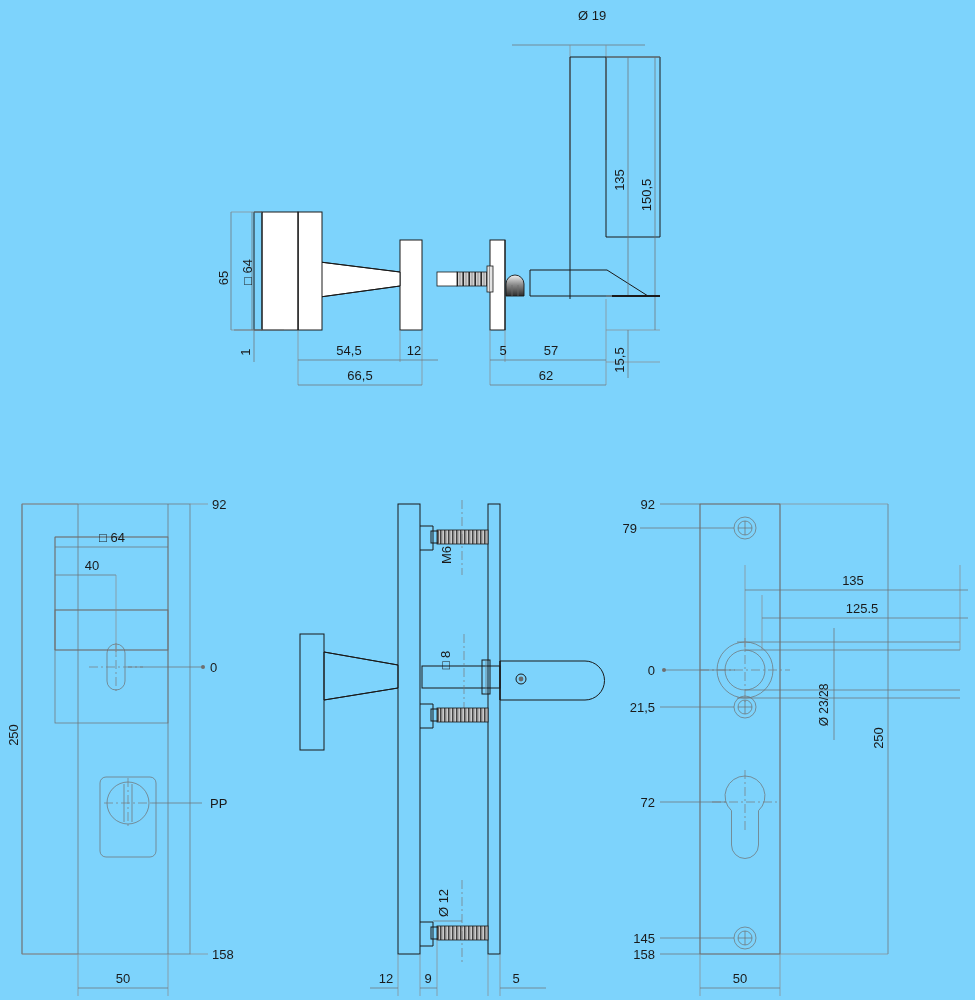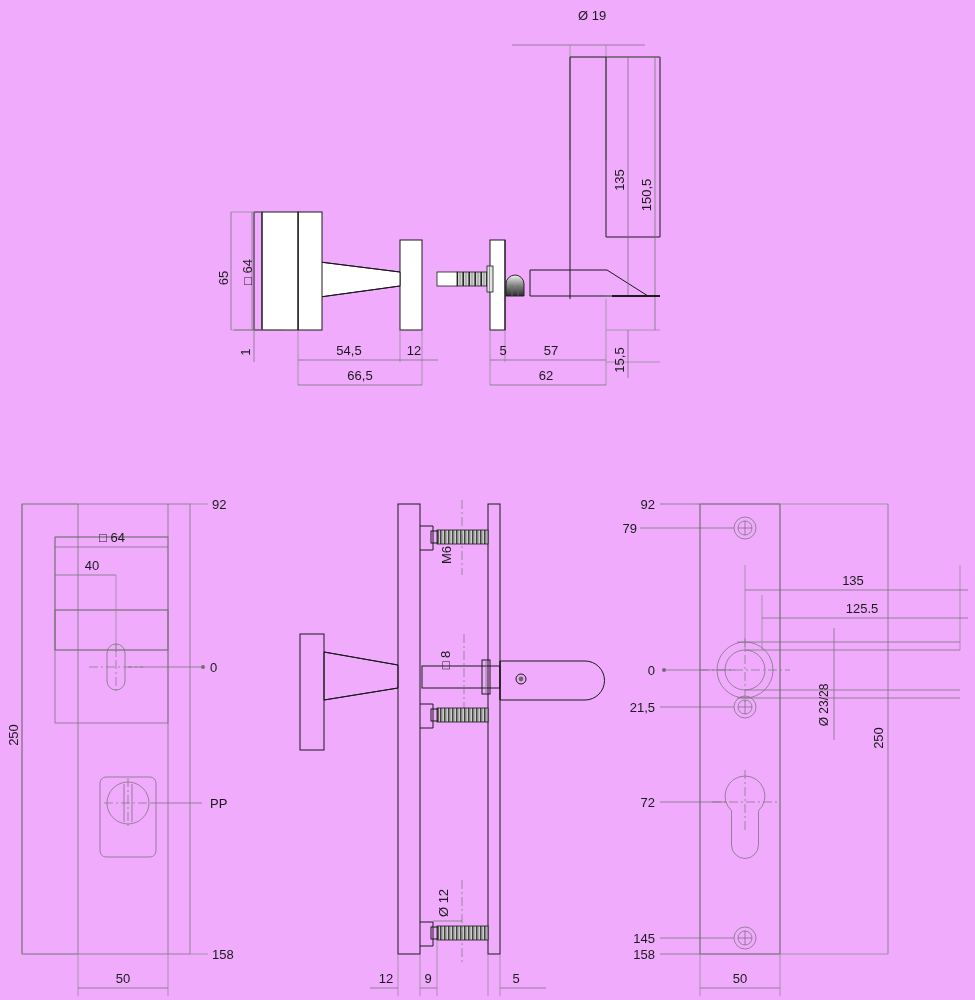--- a/index.html
+++ b/index.html
@@ -2,21 +2,21 @@
 <html><head>
 <meta charset="utf-8">
 <title>Door Handle Technical Drawing</title>
 <style>
   html,body{margin:0;padding:0;background:#ffffff;}
   body{
     width:975px;height:1000px;overflow:hidden;
     font-family:"Liberation Sans", sans-serif;
     color:#1a1a1a;
   }
-  #sheet{position:relative;width:975px;height:1000px;background:#f0abfc;}
+  #sheet{position:relative;width:975px;height:1000px;background:#7dd3fc;}
   svg{display:block;}
   text{font-family:"Liberation Sans", sans-serif;fill:#1a1a1a;}
   .dimtext{font-size:13px;}
   .dimtext-sm{font-size:12px;}
   .solid{fill:none;stroke:#1a1a1a;stroke-width:1;}
   .thin{fill:none;stroke:#6f6f6f;stroke-width:0.7;}
   .dim{fill:none;stroke:#6f6f6f;stroke-width:0.7;}
   .ext{fill:none;stroke:#8a8a8a;stroke-width:0.7;}
   .center{fill:none;stroke:#7a7a7a;stroke-width:0.7;stroke-dasharray:9 3 2 3;}
   .white{fill:#ffffff;stroke:#1a1a1a;stroke-width:1;}

